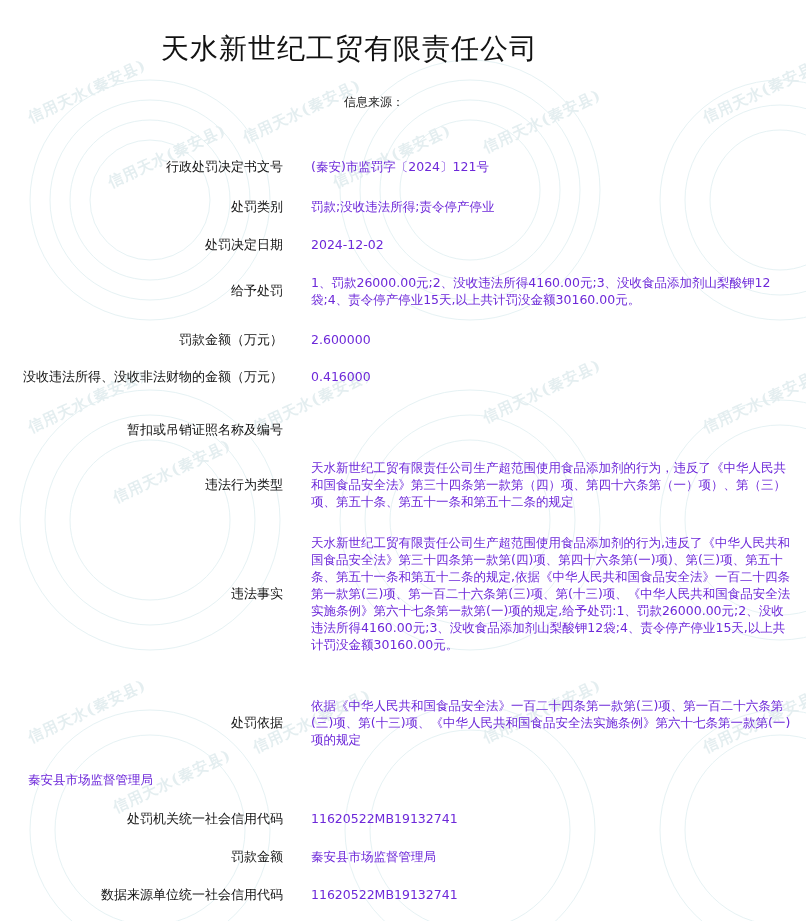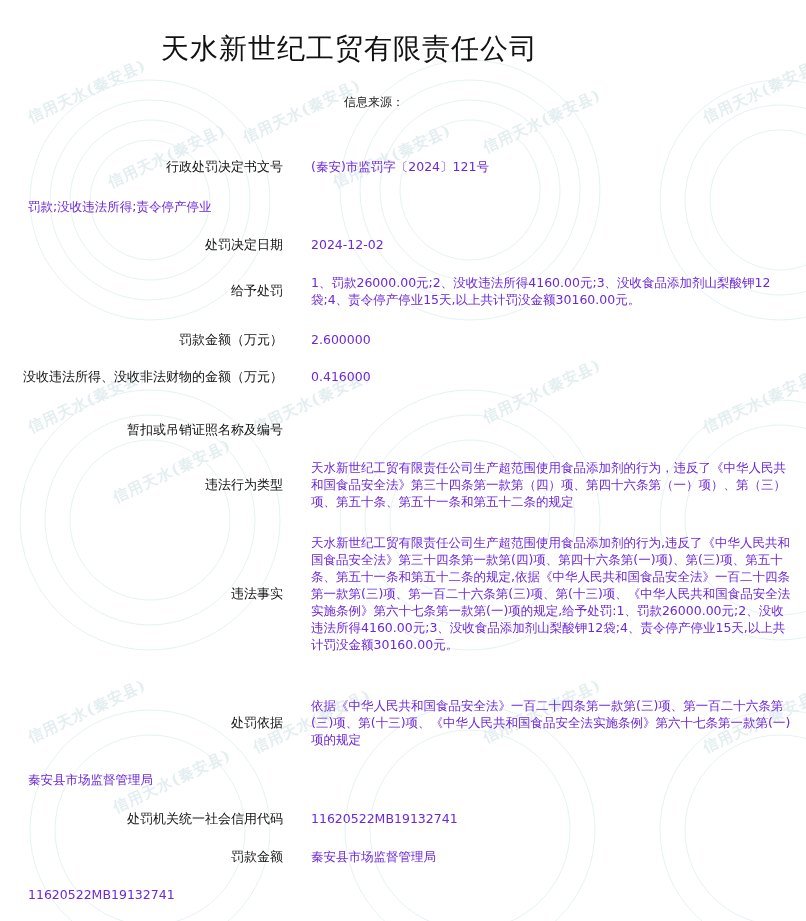--- a/index.html
+++ b/index.html
@@ -135,20 +135,21 @@
 <div class="page">
   <div class="title">天水新世纪工贸有限责任公司</div>
   <div class="source">信息来源：</div>
 
   <div class="row" style="top:158px">
     <div class="label">行政处罚决定书文号</div>
     <div class="value">(秦安)市监罚字〔2024〕121号</div>
   </div>
 
   <div class="row" style="top:198px">
+    <div class="label">处罚类别</div>
     <div class="value">罚款;没收违法所得;责令停产停业</div>
   </div>
 
   <div class="row" style="top:236px">
     <div class="label">处罚决定日期</div>
     <div class="value">2024-12-02</div>
   </div>
 
   <div class="row" style="top:274px">
     <div class="label">给予处罚</div>
@@ -193,15 +194,16 @@
     <div class="label">处罚机关统一社会信用代码</div>
     <div class="value">11620522MB19132741</div>
   </div>
 
   <div class="row" style="top:848px">
     <div class="label">罚款金额</div>
     <div class="value">秦安县市场监督管理局</div>
   </div>
 
   <div class="row" style="top:886px">
+    <div class="label">数据来源单位统一社会信用代码</div>
     <div class="value">11620522MB19132741</div>
   </div>
 </div>
 
 </body></html>

